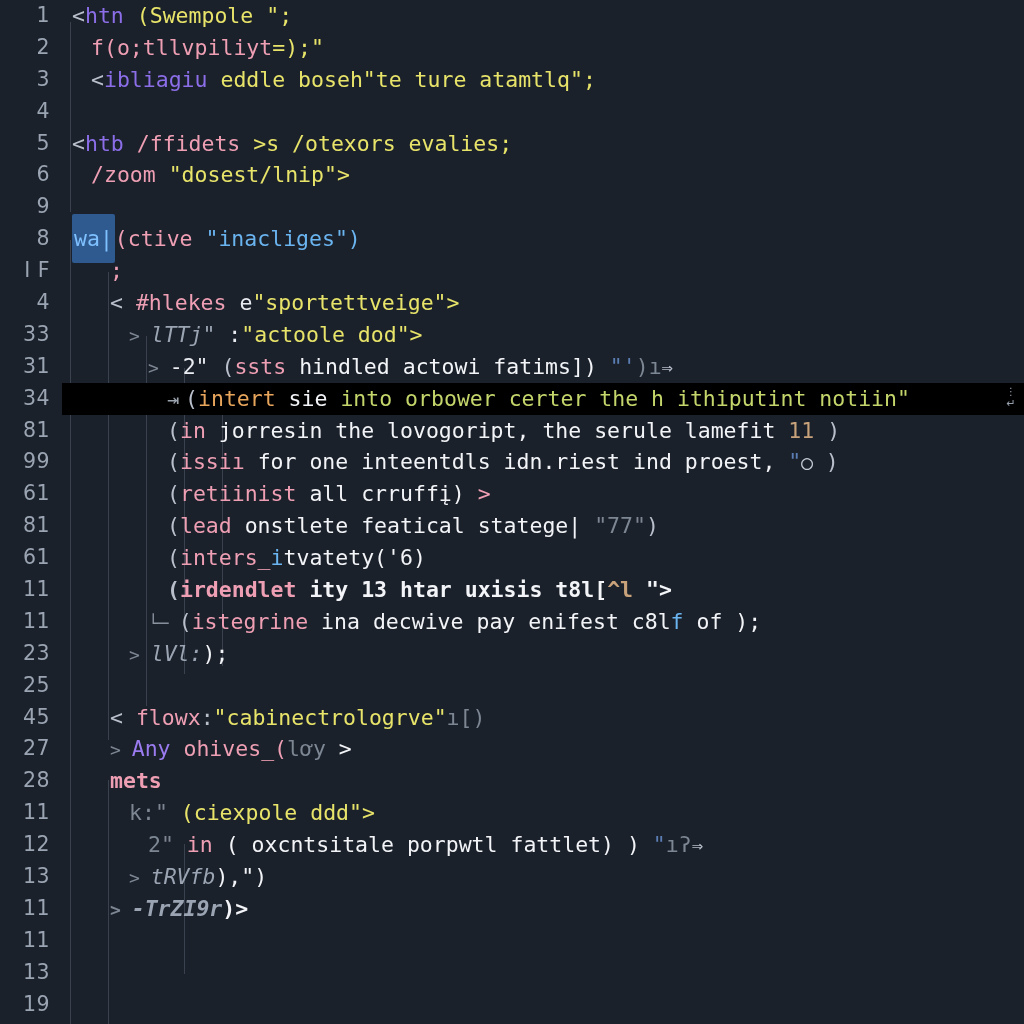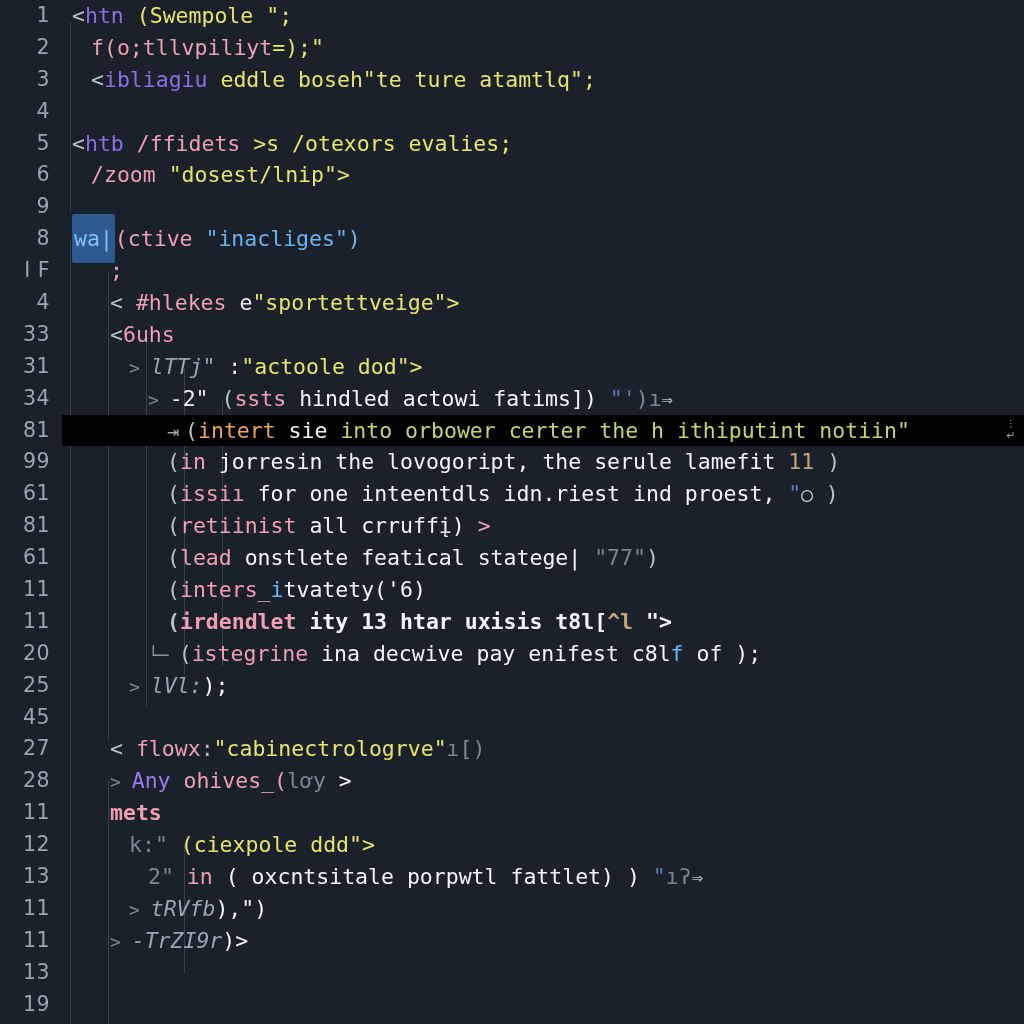--- a/index.html
+++ b/index.html
@@ -157,21 +157,21 @@
       <div class="gutter-line">33</div>
       <div class="gutter-line">31</div>
       <div class="gutter-line">34</div>
       <div class="gutter-line">81</div>
       <div class="gutter-line">99</div>
       <div class="gutter-line">61</div>
       <div class="gutter-line">81</div>
       <div class="gutter-line">61</div>
       <div class="gutter-line">11</div>
       <div class="gutter-line">11</div>
-      <div class="gutter-line">20</div>
+      <div class="gutter-line">23</div>
       <div class="gutter-line">25</div>
       <div class="gutter-line">45</div>
       <div class="gutter-line">27</div>
       <div class="gutter-line">28</div>
       <div class="gutter-line">11</div>
       <div class="gutter-line">12</div>
       <div class="gutter-line">13</div>
       <div class="gutter-line">11</div>
       <div class="gutter-line">11</div>
       <div class="gutter-line">13</div>
@@ -190,36 +190,35 @@
       <div class="line" style="position: relative; z-index: 2;"><span class="txt" style="padding-left: 10px;"><span class="t-punct">&lt;</span><span class="t-tag">htn</span><span class="t-plain"> </span><span class="t-str">(Swempole</span><span class="t-str"> ";</span></span></div>
       <div class="line" style="position: relative; z-index: 2;"><span class="txt" style="padding-left: 29px;"><span class="t-key">f(o;</span><span class="t-key">tllvpiliyt</span><span class="t-str">=);"</span></span></div>
       <div class="line" style="position: relative; z-index: 2;"><span class="txt" style="padding-left: 29px;"><span class="t-punct">&lt;</span><span class="t-tag">ibliagiu</span><span class="t-str"> eddle boseh"te ture atamtlq";</span></span></div>
       <div class="line" style="position: relative; z-index: 2;"><span class="txt" style="padding-left: 10px;"></span></div>
       <div class="line" style="position: relative; z-index: 2;"><span class="txt" style="padding-left: 10px;"><span class="t-punct">&lt;</span><span class="t-tag">htb</span><span class="t-key"> /ffidets</span><span class="t-str"> &gt;s</span><span class="t-str"> /otexors evalies;</span></span></div>
       <div class="line" style="position: relative; z-index: 2;"><span class="txt" style="padding-left: 29px;"><span class="t-key">/zoom</span><span class="t-str"> "dosest/lnip"&gt;</span></span></div>
       <div class="line" style="position: relative; z-index: 2;"><span class="txt" style="padding-left: 10px;"></span></div>
       <div class="line" style="position: relative; z-index: 2;"><span class="txt" style="padding-left: 10px;"><span class="sel-token">wa|</span><span class="t-key">(</span><span class="t-key">ctive</span><span class="t-fn"> "inacliges")</span></span></div>
       <div class="line" style="position: relative; z-index: 2;"><span class="txt" style="padding-left: 48px;"><span class="t-key">;</span></span></div>
       <div class="line" style="position: relative; z-index: 2;"><span class="txt" style="padding-left: 48px;"><span class="t-punct">&lt; </span><span class="t-key">#hlekes</span><span class="t-plain"> e</span><span class="t-str">"sportettveige"&gt;</span></span></div>
-      <div class="line" style="position: relative; z-index: 2;"><span class="txt" style="padding-left: 48px;"><span class="t-punct">&lt;</span><span class="t-key">6uhs</span></span></div>
       <div class="line" style="position: relative; z-index: 2;"><span class="txt" style="padding-left: 67px;"><span class="fold-arrow">&gt; </span><span class="t-cmt">lTTj"</span><span class="t-plain"> :</span><span class="t-str">"actoole dod"&gt;</span></span></div>
       <div class="line" style="position: relative; z-index: 2;"><span class="txt" style="padding-left: 86px;"><span class="fold-arrow">&gt; </span><span class="t-plain">-2"</span><span class="t-punct"> (</span><span class="t-key">ssts</span><span class="t-white"> hindled actowi fatims])</span><span class="t-quote">  "'</span><span class="t-faint">)ı</span><span class="arrow-glyph">⇒</span></span></div>
       <div class="line highlight" style="position: relative; z-index: 2;"><span class="txt" style="padding-left: 105px;"><span class="tab-arrow">⇥</span><span class="t-punct">(</span><span class="t-orange">intert</span><span class="t-white"> sie</span><span class="t-green"> into orbower certer the h ithiputint notiin"</span></span><div class="wrap-ind"><b>⋮</b>↵</div></div>
       <div class="line" style="position: relative; z-index: 2;"><span class="txt" style="padding-left: 105px;"><span class="t-punct">(</span><span class="t-key">in</span><span class="t-white"> jorresin the lovogoript, the serule lamefit</span><span class="t-num"> 11</span><span class="t-punct"> )</span></span></div>
       <div class="line" style="position: relative; z-index: 2;"><span class="txt" style="padding-left: 105px;"><span class="t-punct">(</span><span class="t-key">issiı</span><span class="t-white"> for one inteentdls idn.riest ind proest,</span><span class="t-quote"> "</span><span class="inline-icon">◯</span><span class="t-punct"> )</span></span></div>
       <div class="line" style="position: relative; z-index: 2;"><span class="txt" style="padding-left: 105px;"><span class="t-punct">(</span><span class="t-key">retiinist</span><span class="t-white"> all crruffį)</span><span class="t-key"> &gt;</span></span></div>
       <div class="line" style="position: relative; z-index: 2;"><span class="txt" style="padding-left: 105px;"><span class="t-punct">(</span><span class="t-key">lead</span><span class="t-white"> onstlete featical statege|</span><span class="t-faint">  "77"</span><span class="t-punct">)</span></span></div>
       <div class="line" style="position: relative; z-index: 2;"><span class="txt" style="padding-left: 105px; text-align: center;"><span class="t-punct">(</span><span class="t-key">inters_</span><span class="t-fn">i</span><span class="t-white">tvatety('6)</span></span></div>
       <div class="line" style="position: relative; z-index: 2; font-weight: bold;"><span class="txt" style="padding-left: 105px;"><span class="t-punct">(</span><span class="t-key">irdendlet</span><span class="t-white"> ity 13 htar uxisis t8l[</span><span class="t-num">^l</span><span class="t-white"> "&gt;</span></span></div>
       <div class="line" style="position: relative; z-index: 2;"><span class="txt" style="padding-left: 86px;"><span class="fold-marker">└─ </span><span class="t-punct">(</span><span class="t-key">istegrine</span><span class="t-white"> ina decwive pay enifest c8l</span><span class="t-fn">f</span><span class="t-white"> of );</span></span></div>
       <div class="line" style="position: relative; z-index: 2;"><span class="txt" style="padding-left: 67px;"><span class="fold-arrow">&gt; </span><span class="t-cmt">lVl:</span><span class="t-white">);</span></span></div>
       <div class="line" style="position: relative; z-index: 2;"><span class="txt" style="padding-left: 10px;"></span></div>
       <div class="line" style="position: relative; z-index: 2;"><span class="txt" style="padding-left: 48px;"><span class="t-punct">&lt; </span><span class="t-key">flowx</span><span class="t-punct">:</span><span class="t-str">"cabinectrologrve"</span><span class="t-faint">ı[)</span></span></div>
       <div class="line" style="position: relative; z-index: 2;"><span class="txt" style="padding-left: 48px;"><span class="fold-arrow">&gt; </span><span class="t-tag2">Any</span><span class="t-key"> ohives_(</span><span class="t-faint">lơy</span><span class="t-white"> &gt;</span></span></div>
       <div class="line" style="position: relative; z-index: 2;"><span class="txt" style="padding-left: 48px; font-weight: bold;"><span class="t-key">mets</span></span></div>
       <div class="line" style="position: relative; z-index: 2;"><span class="txt" style="padding-left: 67px;"><span class="t-faint">k:"</span><span class="t-str"> (ciexpole ddd"&gt;</span></span></div>
       <div class="line" style="position: relative; z-index: 2;"><span class="txt" style="padding-left: 86px;"><span class="t-faint">2"</span><span class="t-key"> in</span><span class="t-white"> ( oxcntsitale porpwtl fattlet) )</span><span class="t-quote">  "</span><span class="t-faint">ıʔ</span><span class="arrow-glyph">⇒</span></span></div>
       <div class="line" style="position: relative; z-index: 2;"><span class="txt" style="padding-left: 67px;"><span class="fold-arrow">&gt; </span><span class="t-cmt">tRVfb</span><span class="t-white">),")</span></span></div>
-      <div class="line" style="position: relative; z-index: 2;"><span class="txt" style="padding-left: 48px;"><span class="fold-arrow">&gt; </span><span class="t-cmt">-TrZI9r</span><span class="t-white">)&gt;</span></span></div>
+      <div class="line" style="position: relative; z-index: 2; font-weight: bold;"><span class="txt" style="padding-left: 48px;"><span class="fold-arrow">&gt; </span><span class="t-cmt">-TrZI9r</span><span class="t-white">)&gt;</span></span></div>
       <div class="line" style="position: relative; z-index: 2;"><span class="txt" style="padding-left: 10px;"></span></div>
     </div>
 
 </div>
 
 </body></html>

